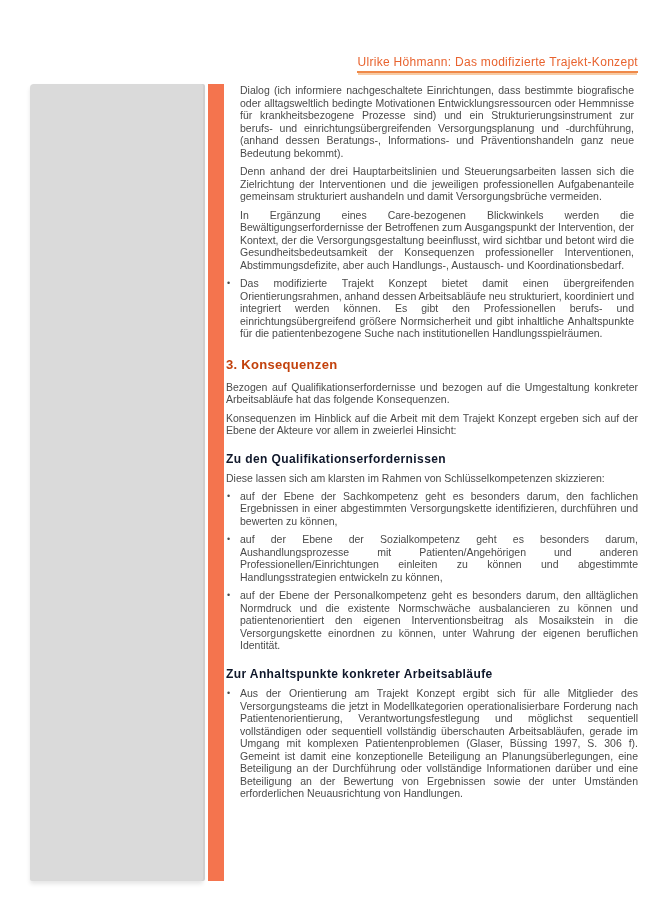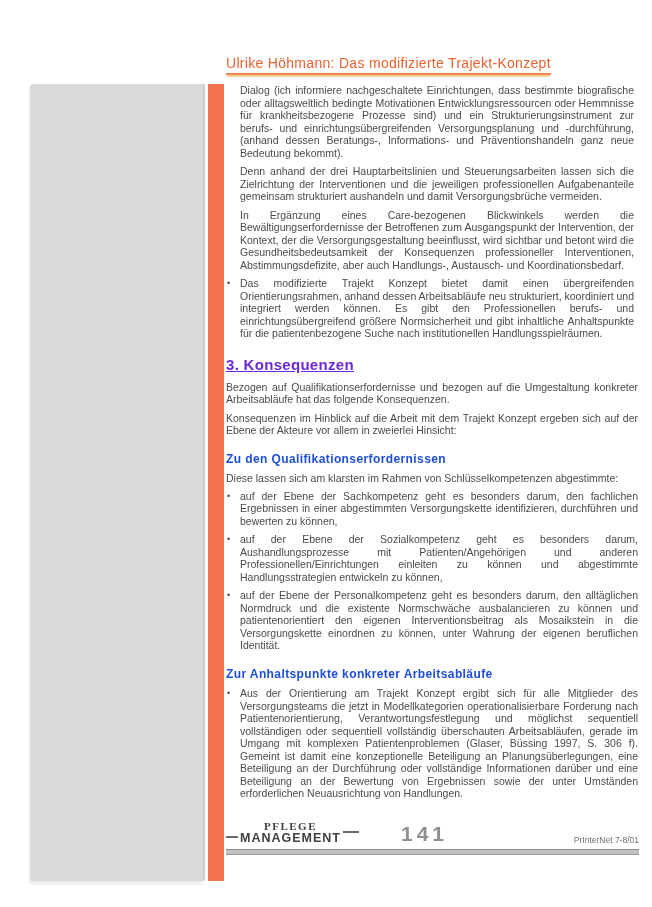--- a/index.html
+++ b/index.html
@@ -17,45 +17,45 @@
     box-shadow:2px 0 0 #cfcfcf, 0 3px 4px rgba(0,0,0,0.10);
   }
   .accent-bar{
     position:absolute;left:208px;top:84px;width:16px;height:797px;
     background:#f4744e;
   }
 
   
   .running-header{
     position:absolute;left:226px;top:55px;width:412px;
-    font-size:14px;letter-spacing:.3px;color:#e8632f;
+    font-size:12px;letter-spacing:.3px;color:#e8632f;text-align:right;
   }
   .running-header .hdr-text{
     display:inline-block;padding-bottom:2px;
     border-bottom:2px solid #ef8a4a;
     box-shadow:0 3px 0 -1px #f8cba4;
   }
 
   
   .content{
     position:absolute;left:226px;top:84px;width:412px;height:732px;
     overflow:hidden;
     font-size:10.5px;line-height:12.5px;color:#4a4a4a;text-align:justify;
   }
   .hang-block{margin:0 4px 6px 14px;position:relative;}
   .hang-block .bullet-marker{
     position:absolute;left:-13px;top:0;font-size:9px;color:#4a4a4a;
   }
   .section-heading{
-    margin:16px 0 8px 0;font-size:15px;line-height:17px;font-weight:bold;
-    color:#6d28d9;letter-spacing:.3px;text-align:left;text-decoration:underline;
+    margin:16px 0 8px 0;font-size:13px;line-height:17px;font-weight:bold;
+    color:#c2410c;letter-spacing:.3px;text-align:left;
   }
   .lead-par{margin:0 0 6px 0;}
   .sub-heading{
-    margin:16px 0 7px 0;font-size:12px;font-weight:bold;color:#1d4ed8;
+    margin:16px 0 7px 0;font-size:12px;font-weight:bold;color:#0f172a;
     letter-spacing:.4px;text-align:left;
   }
   .list-intro{margin:0 0 5px 0;}
   .bullet-item{margin:0 0 6px 14px;position:relative;}
   .bullet-item .bullet-marker{
     position:absolute;left:-13px;top:0;font-size:9px;color:#4a4a4a;
   }
 
   
   .footer{
@@ -122,21 +122,21 @@
       <span>Das modifizierte Trajekt Konzept bietet damit einen übergreifenden Orientierungsrahmen, anhand dessen Arbeitsabläufe neu strukturiert, koordiniert und integriert werden können. Es gibt den Professionellen berufs- und einrichtungsübergreifend größere Normsicherheit und gibt inhaltliche Anhaltspunkte für die patientenbezogene Suche nach institutionellen Handlungsspielräumen.</span>
     </div>
 
     <div class="section-heading">3. Konsequenzen</div>
 
     <div class="lead-par">Bezogen auf Qualifikationserfordernisse und bezogen auf die Umgestaltung konkreter Arbeitsabläufe hat das folgende Konsequenzen.</div>
     <div class="lead-par">Konsequenzen im Hinblick auf die Arbeit mit dem Trajekt Konzept ergeben sich auf der Ebene der Akteure vor allem in zweierlei Hinsicht:</div>
 
     <div class="sub-heading">Zu den Qualifikationserfordernissen</div>
 
-    <div class="list-intro">Diese lassen sich am klarsten im Rahmen von Schlüsselkompetenzen abgestimmte:</div>
+    <div class="list-intro">Diese lassen sich am klarsten im Rahmen von Schlüsselkompetenzen skizzieren:</div>
 
     <div class="bullet-item">
       <span class="bullet-marker">•</span>
       <span>auf der Ebene der Sachkompetenz geht es besonders darum, den fachlichen Ergebnissen in einer abgestimmten Versorgungskette identifizieren, durchführen und bewerten zu können,</span>
     </div>
 
     <div class="bullet-item">
       <span class="bullet-marker">•</span>
       <span>auf der Ebene der Sozialkompetenz geht es besonders darum, Aushandlungsprozesse mit Patienten/Angehörigen und anderen Professionellen/Einrichtungen einleiten zu können und abgestimmte Handlungsstrategien entwickeln zu können,</span>
     </div>
@@ -148,29 +148,14 @@
 
     <div class="sub-heading">Zur Anhaltspunkte konkreter Arbeitsabläufe</div>
 
     <div class="bullet-item">
       <span class="bullet-marker">•</span>
       <span>Aus der Orientierung am Trajekt Konzept ergibt sich für alle Mitglieder des Versorgungsteams die jetzt in Modellkategorien operationalisierbare Forderung nach Patientenorientierung, Verantwortungsfestlegung und möglichst sequentiell vollständigen oder sequentiell vollständig überschauten Arbeitsabläufen, gerade im Umgang mit komplexen Patientenproblemen (Glaser, Büssing 1997, S. 306 f). Gemeint ist damit eine konzeptionelle Beteiligung an Planungsüberlegungen, eine Beteiligung an der Durchführung oder vollständige Informationen darüber und eine Beteiligung an der Bewertung von Ergebnissen sowie der unter Umständen erforderlichen Neuausrichtung von Handlungen.</span>
     </div>
 
   </div>
 
-  <div class="footer">
-    <div class="footer-row">
-      <div class="brand">
-        <span class="brand-line left"></span>
-        <span class="brand-text">
-          <div class="brand-top">PFLEGE</div>
-          <div class="brand-bottom">MANAGEMENT</div>
-        </span>
-        <span class="brand-line right"></span>
-      </div>
-      <div class="page-number">141</div>
-      <div class="issue-label">PrInterNet 7-8/01</div>
-    </div>
-    <div class="footer-rule"></div>
-  </div>
 
 </div>
 
 </body></html>

